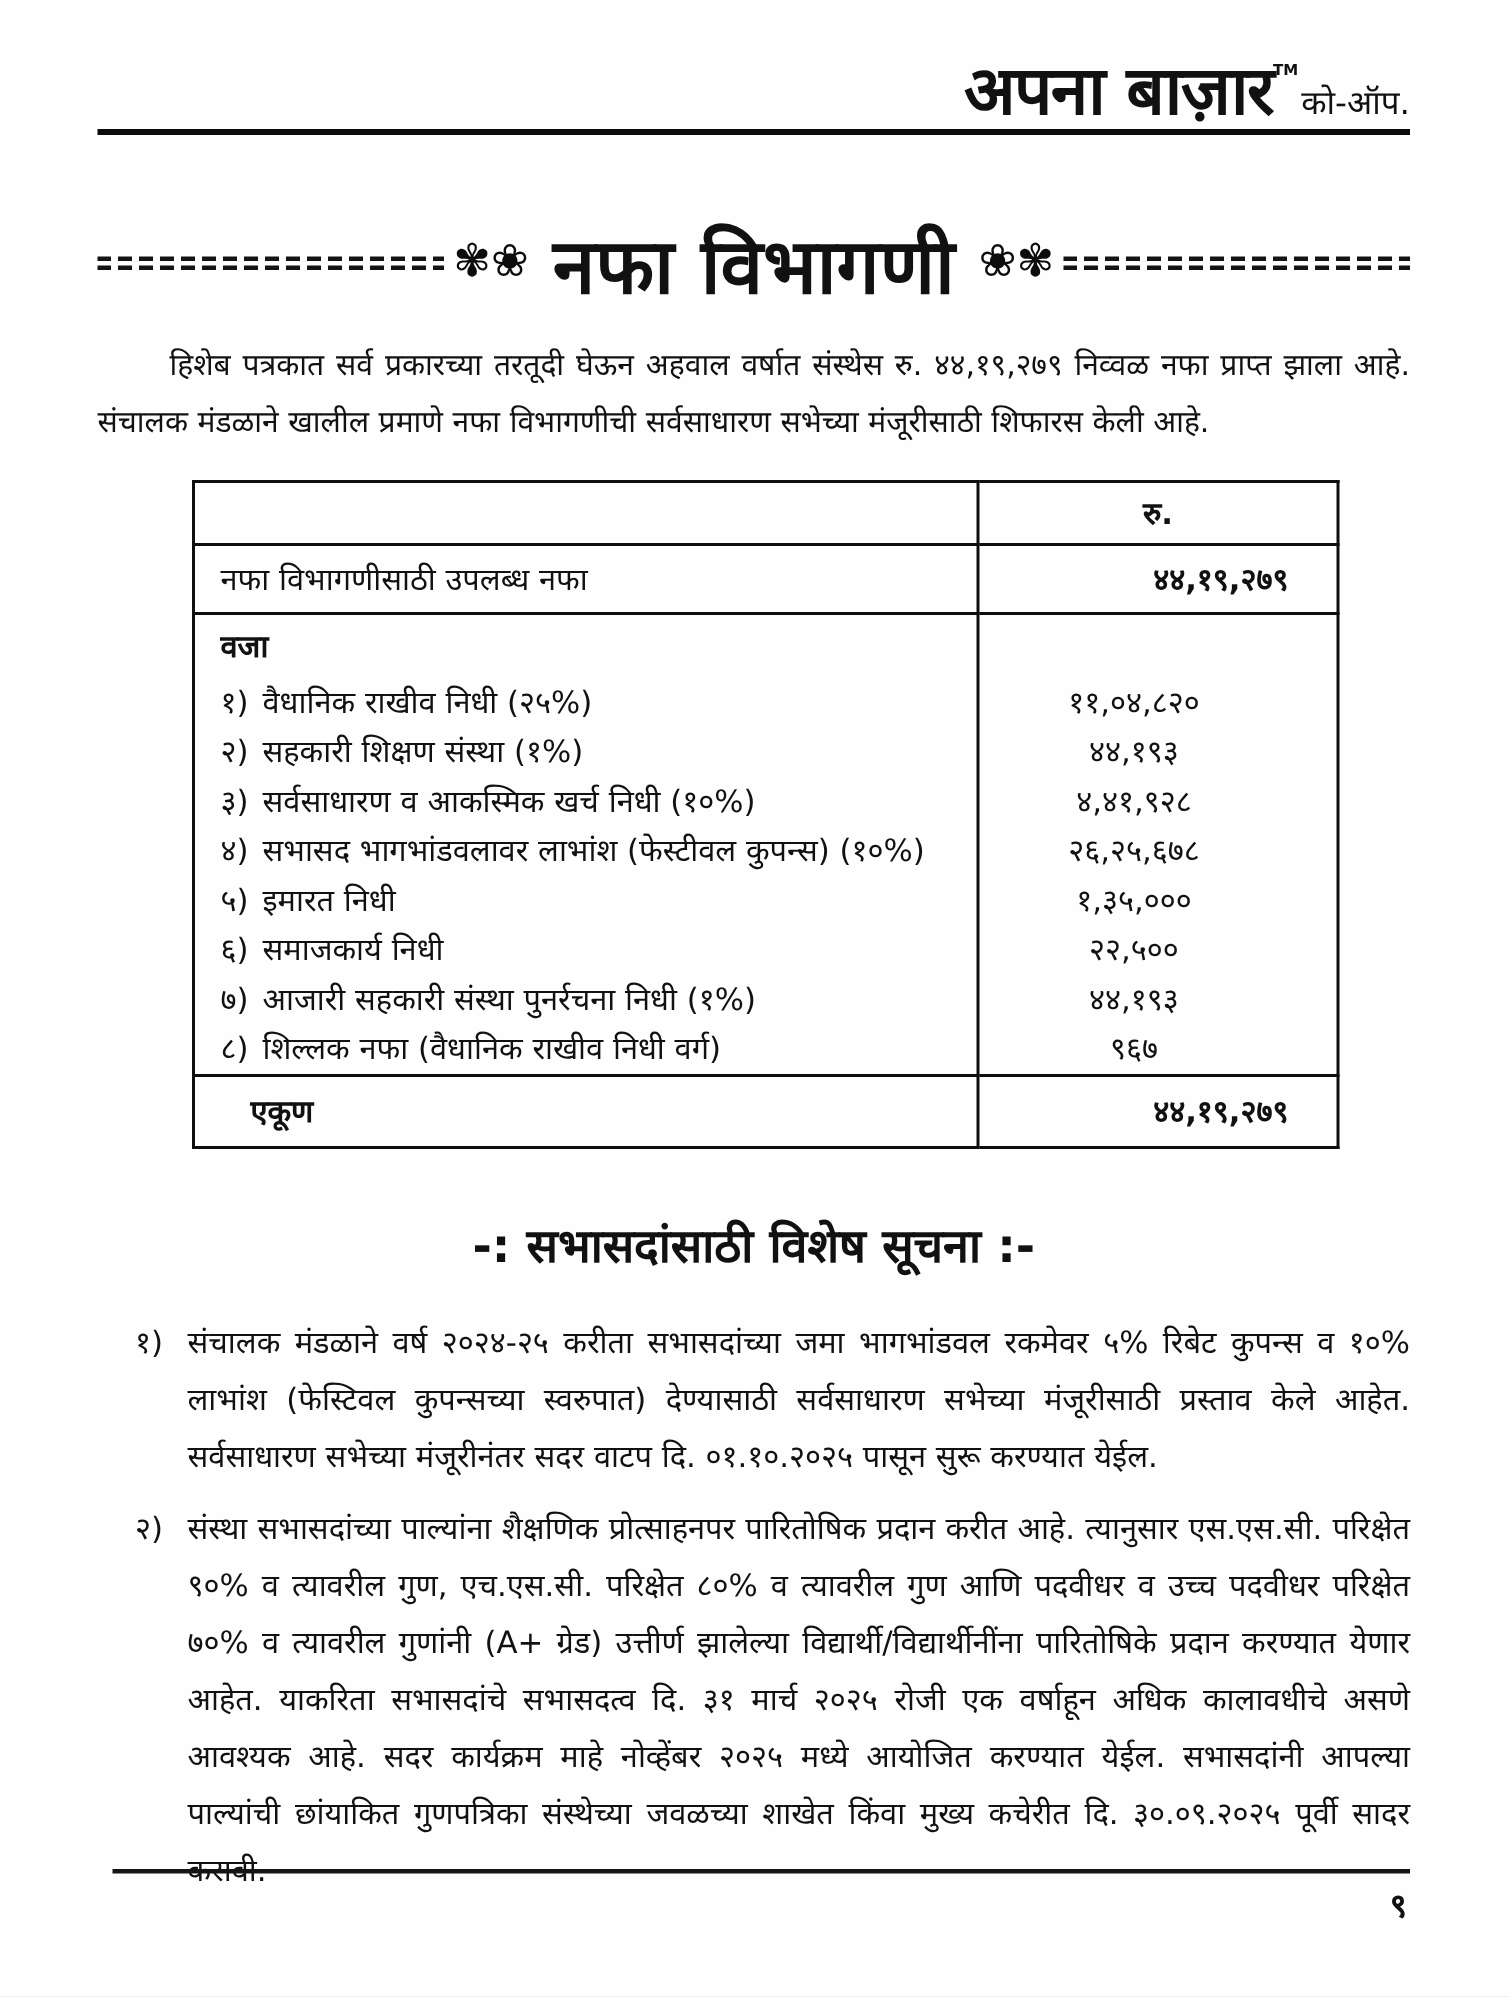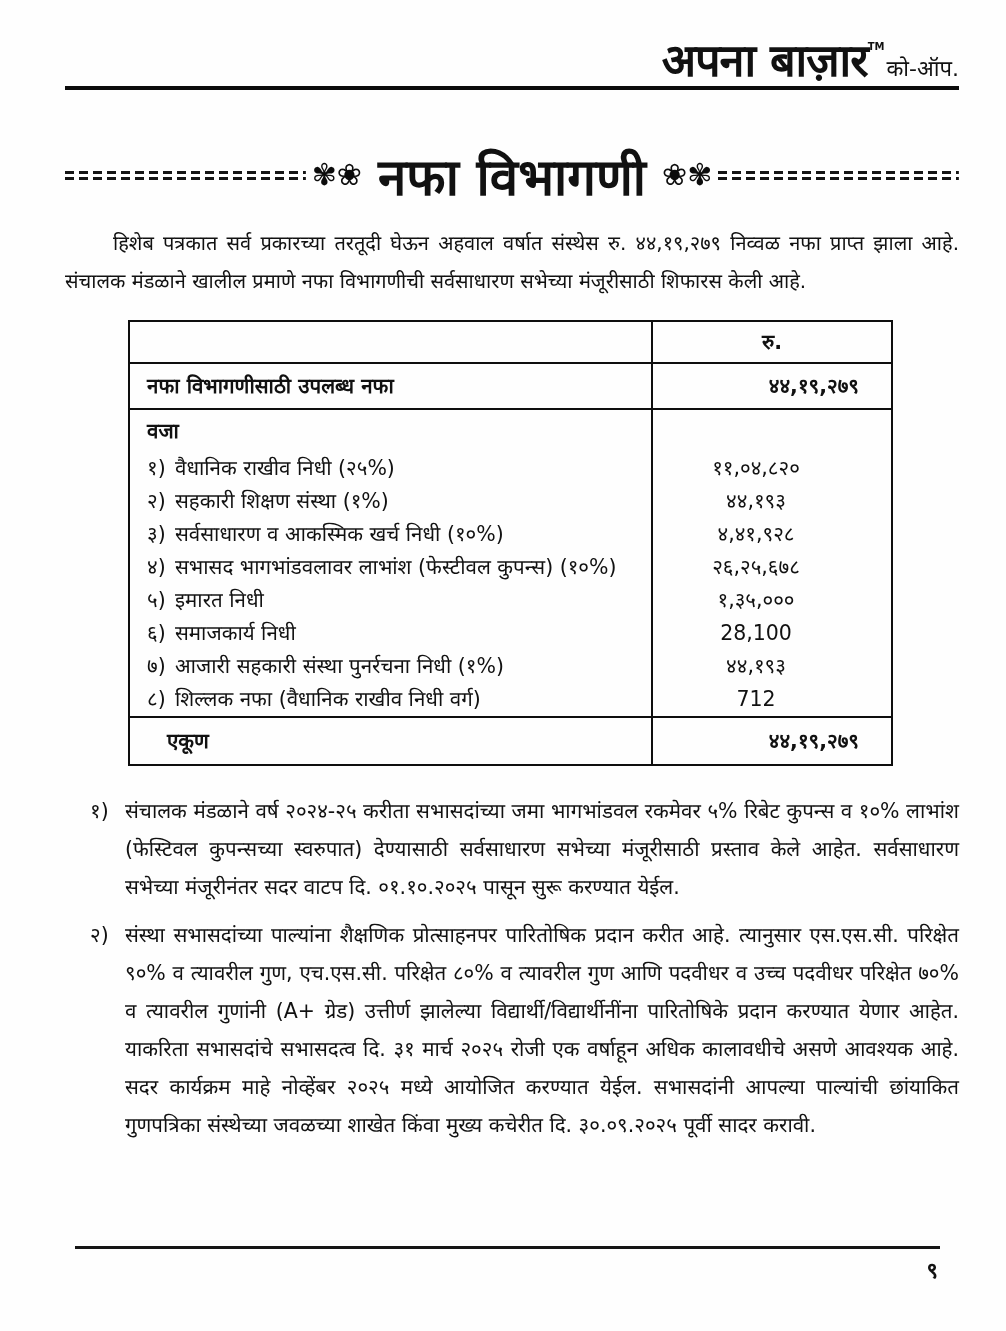--- a/index.html
+++ b/index.html
@@ -6,21 +6,21 @@
   html, body { margin: 0; padding: 0; background: #e8e8e8; }
   .page {
     position: relative;
     width: 1006px; height: 1331px;
     margin: 0 auto;
     background: #fefefe;
     color: #111;
     font-family: "DejaVu Sans", sans-serif;
     overflow: hidden;
   }
-  .content { padding: 0 47px 0 65px; }
+  .content { padding: 0 66px 0 65px; }
 
   
   .header { padding-top: 38px; text-align: right; line-height: 1; }
   .brand { display: inline-flex; align-items: baseline; white-space: nowrap; }
   .brand-name { font-size: 45px; font-weight: 800; letter-spacing: -1px; }
   .brand-tm { font-size: 10px; font-weight: 800; vertical-align: super; position: relative; top: -26px; letter-spacing: 0; }
   .brand-suffix { font-size: 22px; font-weight: 400; margin-left: 2px; }
   .header-rule { margin-top: 3px; height: 4px; background: #0c0c0c; }
 
   
@@ -45,21 +45,21 @@
   
   table.profit-table {
     margin: 9px 47px 0 63px;
     width: 765px;
     border-collapse: collapse;
     font-size: 20.5px;
   }
   .profit-table td { border: 2px solid #0e0e0e; padding: 0; vertical-align: top; }
   .col-amt { width: 240px; }
   .cell-head-amt { text-align: center; font-weight: 800; height: 40px; line-height: 40px; }
-  .cell-available { font-weight: 700; padding: 0 0 0 17px !important; height: 44px; line-height: 44px; border-radius: 10px; }
+  .cell-available { font-weight: 400; padding: 0 0 0 17px !important; height: 44px; line-height: 44px; border-radius: 10px; }
   .cell-available-amt { font-weight: 800; text-align: right; padding: 0 32px 0 0 !important; height: 44px; line-height: 44px; }
   .less-label { font-weight: 800; height: 42px; line-height: 42px; padding-left: 17px; }
   .item-line { display: flex; height: 33px; line-height: 33px; }
   .item-no { flex: none; width: 45px; padding-left: 17px; }
   .item-label { flex: 1; white-space: nowrap; }
   .amt-spacer { height: 42px; }
   .amt-line { height: 33px; line-height: 33px; text-align: center; padding-right: 32px; }
   .cell-total { font-weight: 800; padding: 0 0 0 37px !important; height: 46px; line-height: 46px; }
   .cell-total-amt { font-weight: 800; text-align: right; padding: 0 32px 0 0 !important; height: 46px; line-height: 46px; }
 
@@ -149,32 +149,33 @@
             <span class="item-label">शिल्लक नफा (वैधानिक राखीव निधी वर्ग)</span>
           </div>
         </td>
         <td>
           <div class="amt-spacer"></div>
           <div class="amt-line">११,०४,८२०</div>
           <div class="amt-line">४४,१९३</div>
           <div class="amt-line">४,४१,९२८</div>
           <div class="amt-line">२६,२५,६७८</div>
           <div class="amt-line">१,३५,०००</div>
-          <div class="amt-line">28,100</div>
+          <div class="amt-line">२२,५००</div>
           <div class="amt-line">४४,१९३</div>
-          <div class="amt-line">712</div>
+          <div class="amt-line">९६७</div>
         </td>
       </tr>
       <tr>
         <td class="cell-total">एकूण</td>
         <td class="cell-total-amt">४४,१९,२७९</td>
       </tr>
     </tbody>
       </table>
 
+    <div class="notice-heading">-: सभासदांसाठी विशेष सूचना :-</div>
 
     <div class="notice-list">
       <div class="notice-item">
         <span class="notice-no">१)</span>
         <span class="notice-text">संचालक मंडळाने वर्ष २०२४-२५ करीता सभासदांच्या जमा भागभांडवल रकमेवर ५% रिबेट कुपन्स व १०% लाभांश (फेस्टिवल कुपन्सच्या स्वरुपात) देण्यासाठी सर्वसाधारण सभेच्या मंजूरीसाठी प्रस्ताव केले आहेत. सर्वसाधारण सभेच्या मंजूरीनंतर सदर वाटप दि. ०१.१०.२०२५ पासून सुरू करण्यात येईल.</span>
       </div>
       <div class="notice-item">
         <span class="notice-no">२)</span>
         <span class="notice-text">संस्था सभासदांच्या पाल्यांना शैक्षणिक प्रोत्साहनपर पारितोषिक प्रदान करीत आहे. त्यानुसार एस.एस.सी. परिक्षेत ९०% व त्यावरील गुण, एच.एस.सी. परिक्षेत ८०% व त्यावरील गुण आणि पदवीधर व उच्च पदवीधर परिक्षेत ७०% व त्यावरील गुणांनी (A+ ग्रेड) उत्तीर्ण झालेल्या विद्यार्थी/विद्यार्थीनींना पारितोषिके प्रदान करण्यात येणार आहेत. याकरिता सभासदांचे सभासदत्व दि. ३१ मार्च २०२५ रोजी एक वर्षाहून अधिक कालावधीचे असणे आवश्यक आहे. सदर कार्यक्रम माहे नोव्हेंबर २०२५ मध्ये आयोजित करण्यात येईल. सभासदांनी आपल्या पाल्यांची छांयाकित गुणपत्रिका संस्थेच्या जवळच्या शाखेत किंवा मुख्य कचेरीत दि. ३०.०९.२०२५ पूर्वी सादर करावी.</span>
       </div>

